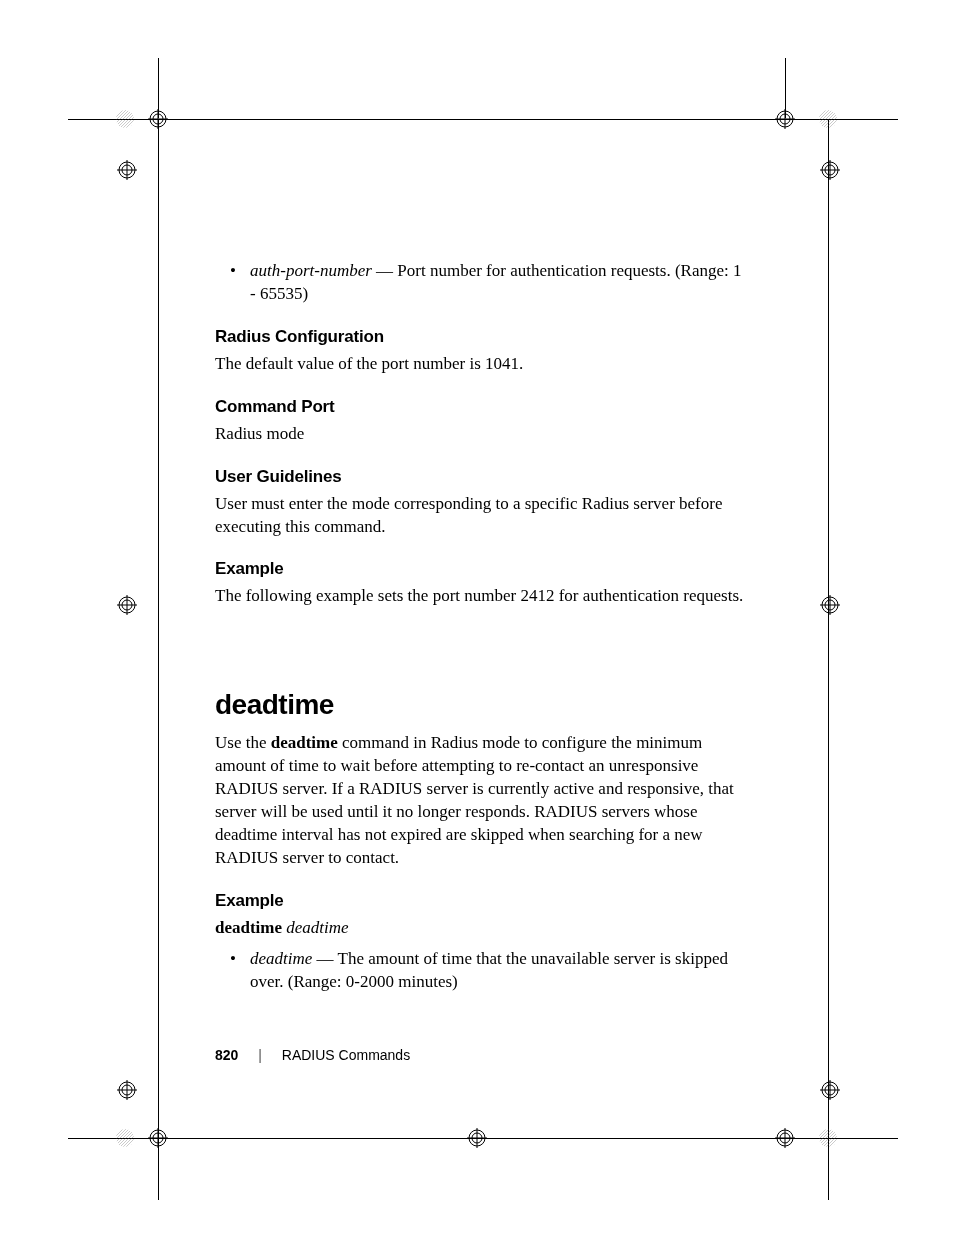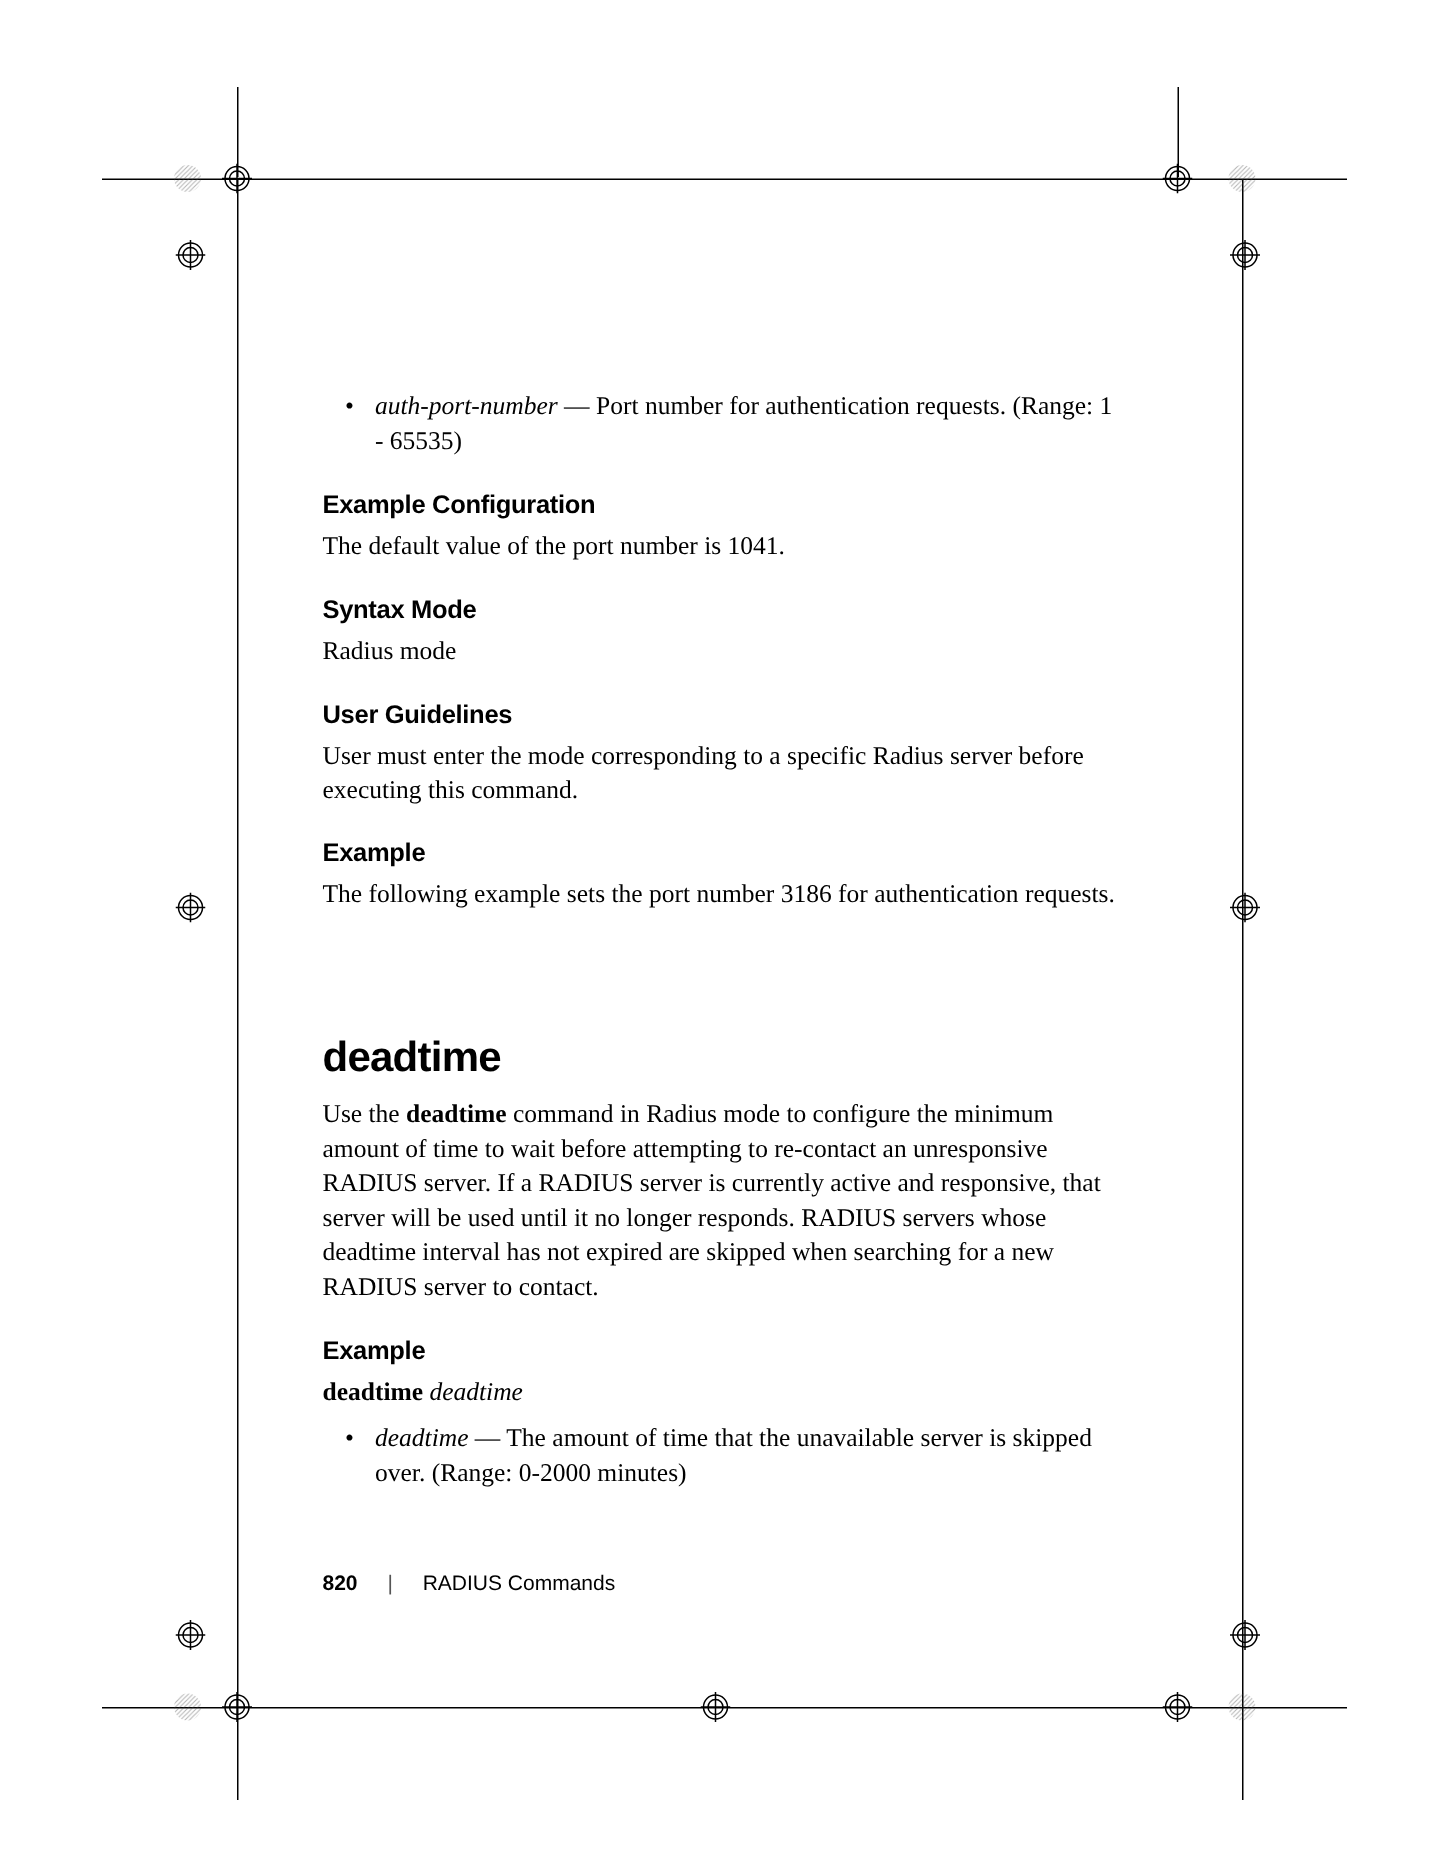--- a/index.html
+++ b/index.html
@@ -234,31 +234,31 @@
 </div>
 
 <div class="page">
 
   <ul class="bullet-list">
     <li>
       <span class="italic">auth-port-number</span><span> — </span><span>Port number for authentication requests. (Range: 1 - 65535)</span>
     </li>
   </ul>
 
-  <div class="section-heading">Example Configuration</div>
+  <div class="section-heading">Radius Configuration</div>
   <p class="body-text">The default value of the port number is 1041.</p>
 
-  <div class="section-heading">Syntax Mode</div>
+  <div class="section-heading">Command Port</div>
   <p class="body-text">Radius mode</p>
 
   <div class="section-heading">User Guidelines</div>
   <p class="body-text">User must enter the mode corresponding to a specific Radius server before executing this command.</p>
 
   <div class="section-heading">Example</div>
-  <p class="body-text">The following example sets the port number 3186 for authentication requests.</p>
+  <p class="body-text">The following example sets the port number 2412 for authentication requests.</p>
 
   <div class="h1">deadtime</div>
   <p class="body-text">
     <span>Use the </span><span class="bold">deadtime</span><span> command in Radius mode to configure the minimum amount of time to wait before attempting to re-contact an unresponsive RADIUS server. If a RADIUS server is currently active and responsive, that server will be used until it no longer responds. RADIUS servers whose deadtime interval has not expired are skipped when searching for a new RADIUS server to contact.</span>
   </p>
 
   <div class="section-heading">Example</div>
   <p class="body-text">
     <span class="bold">deadtime</span><span> </span><span class="italic">deadtime</span>
   </p>

